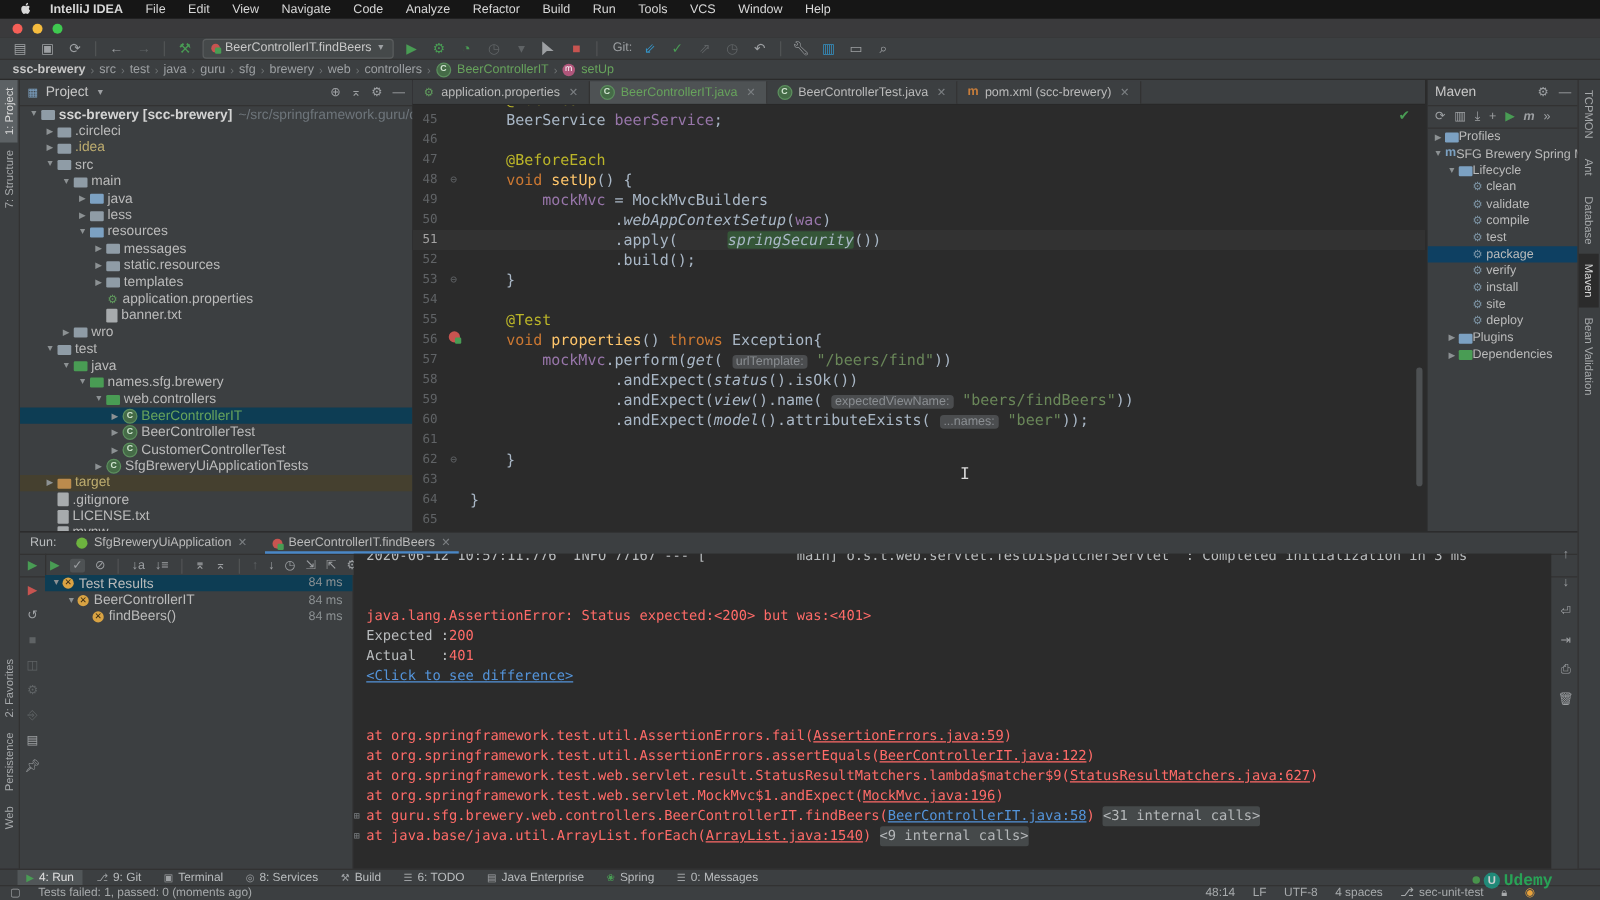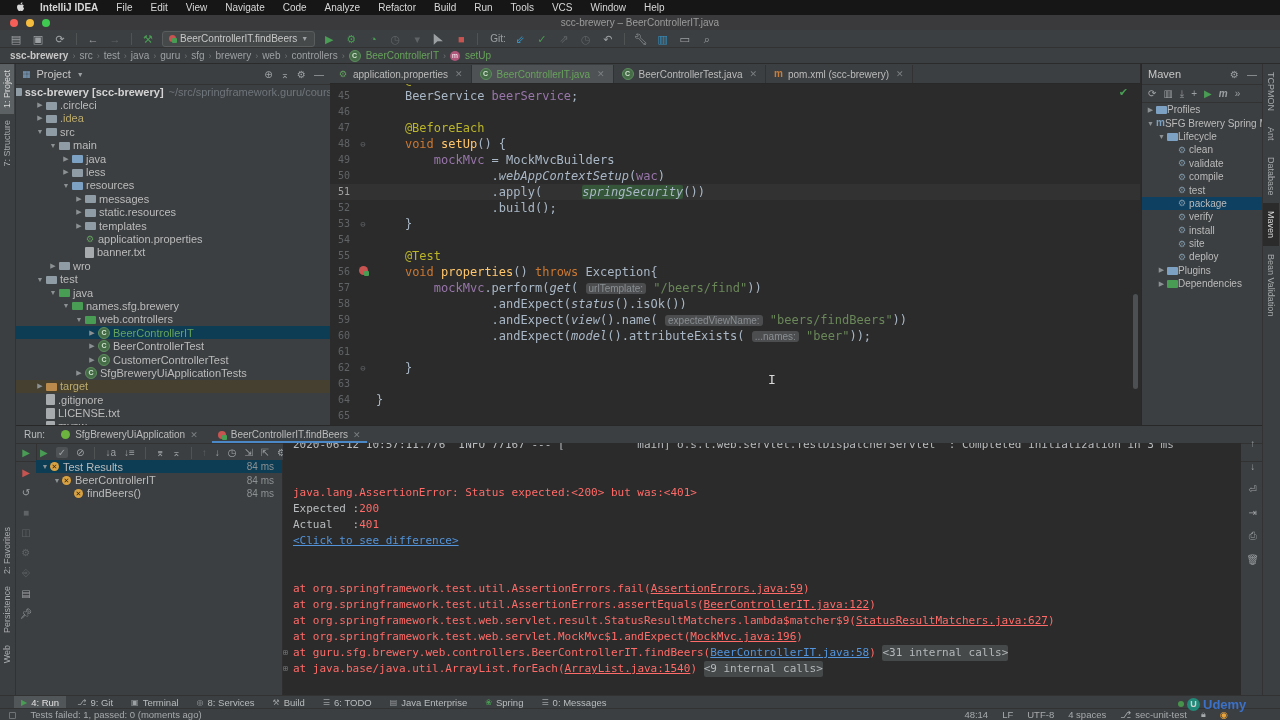--- a/index.html
+++ b/index.html
@@ -114,21 +114,21 @@
   
   #bbar{left:0;top:695px;width:1280px;height:13px;background:#3c3f41;border-top:1px solid #323232;display:flex;align-items:center;gap:4px;padding-left:14px;box-sizing:border-box;}
   .bitem{display:flex;align-items:center;gap:4px;color:#b9bcbe;font-size:9.5px;padding:0 7px;height:13px;}
   .bitem.active{background:#515658;color:#e0e0e0;}
   .bitem .bi{font-size:8px;color:#9da0a3;} .bi.green{color:#499C54;}
   #sbar{left:0;top:708px;width:1280px;height:12px;background:#3c3f41;border-top:1px solid #323232;display:flex;align-items:center;font-size:9.5px;color:#a7aaac;padding:0 8px;box-sizing:border-box;gap:14px;}
   #sbar-right{margin-left:auto;display:flex;gap:14px;align-items:center;margin-right:44px;}
   #watermark{left:1178px;top:690px;width:100px;height:28px;display:flex;align-items:center;gap:3px;opacity:.75;z-index:20;}
   #watermark .udot{width:6px;height:6px;border-radius:50%;background:#4caf50;}
   #watermark .ulogo{width:13px;height:13px;border-radius:50%;background:#19a38c;color:#fff;font-size:9px;line-height:13px;text-align:center;font-weight:bold;}
-  #watermark .utext{color:#3b82f6;font-size:13px;font-weight:bold;font-family:Liberation Sans, sans-serif;}
+  #watermark .utext{color:#22c55e;font-size:13px;font-weight:bold;font-family:Liberation Mono, monospace;}
 </style>
 </head>
 <body>
 
 <div id="app">
 
   <div class="abs" id="menubar">
     <span style="color:#d8d8d8;font-size:10px;padding:0 6px;">
       <svg width="9" height="10" viewBox="0 0 9 10" style="vertical-align:-1px">
           <path fill="#d8d8d8" d="M6.4 0.2c-.5 0-1.1.3-1.4.7-.3.4-.6 1-.5 1.5.6 0 1.2-.3 1.5-.7.3-.4.5-1 .4-1.5zM6.5 2.6c-.8 0-1.1.4-1.7.4-.6 0-1.1-.4-1.8-.4C2.1 2.6 1 3.4 1 5.1c0 1.9 1.4 4 2.2 4 .5 0 .7-.3 1.4-.3.7 0 .9.3 1.4.3.8 0 2-2 2-3 -1-.4-1.3-1.9-.2-2.6-.4-.6-1-.9-1.3-.9z"></path>
@@ -149,21 +149,20 @@
         <span class="mitem">VCS</span>
         <span class="mitem">Window</span>
         <span class="mitem">Help</span>
       </span>
   </div>
 
   <div class="abs" id="titlebar">
     <span class="tl" style="left:10px;background:#f55f57;"></span>
     <span class="tl" style="left:26px;background:#f6bc3e;"></span>
     <span class="tl" style="left:42px;background:#3fc950;"></span>
-    <div id="title-text">scc-brewery – BeerControllerIT.java</div>
   </div>
 
   <div class="abs" id="toolbar">
     <span class="tbi">▤</span>
     <span class="tbi">▣</span>
     <span class="tbi">⟳</span>
     <span class="tbsep"></span>
     <span class="tbi">←</span>
     <span class="tbi dim">→</span>
     <span class="tbsep"></span>
@@ -238,21 +237,21 @@
       <span>Project</span>
       <span style="color:#9da0a3;font-size:7px;">▼</span>
       <span class="hicons">
         <span>⊕</span>
         <span>⌅</span>
         <span>⚙</span>
         <span>—</span>
       </span>
     </div>
     <div id="ptree">
-        <div class="trow" style="padding-left: 6px; justify-content: center;">
+        <div class="trow" style="padding-left: 6px;">
           <span class="arrow">▼</span>
           <span class="ic ic-folder" style="margin-left: 1px;"></span>
           <span class="lbl boldroot">ssc-brewery [scc-brewery]</span>
           <span class="pathsuffix">~/src/springframework.guru/courses/s</span>
         </div>
         <div class="trow" style="padding-left: 19px;">
           <span class="arrow">▶</span>
           <span class="ic ic-folder" style="margin-left: 1px;"></span>
           <span class="lbl">.circleci</span>
         </div>

